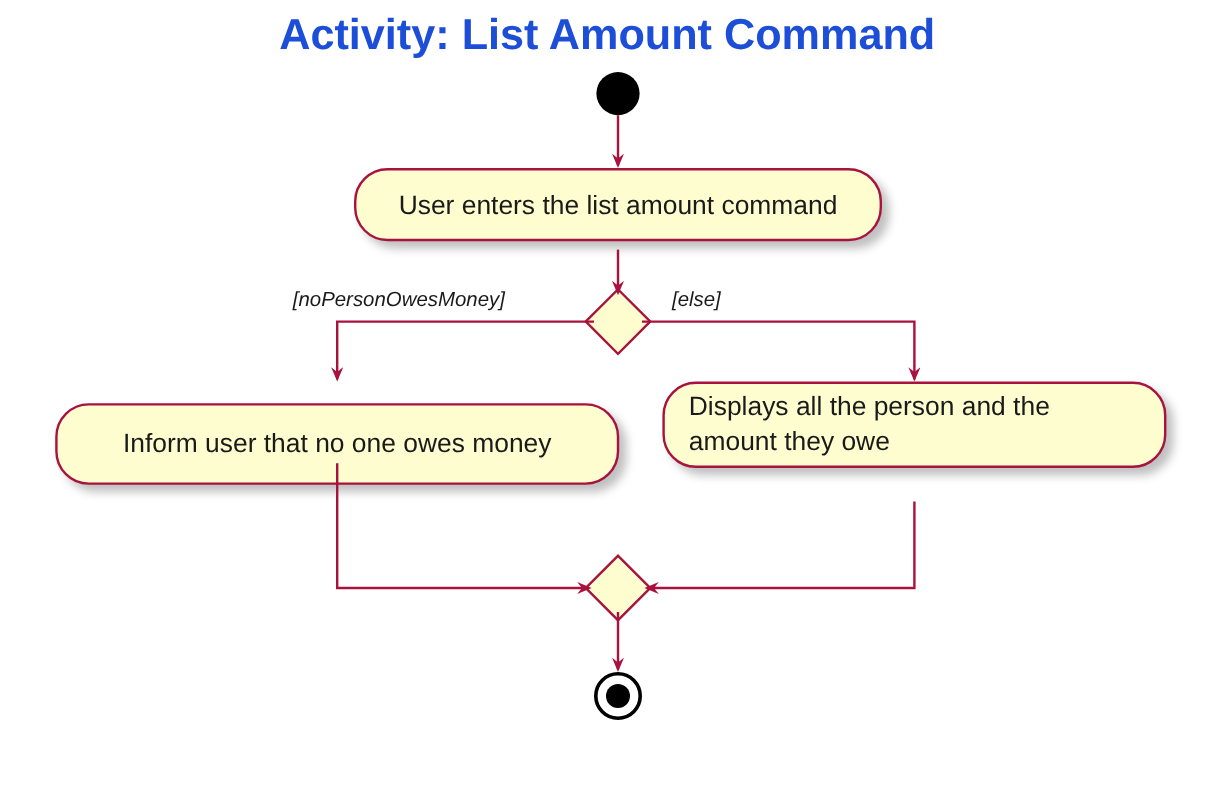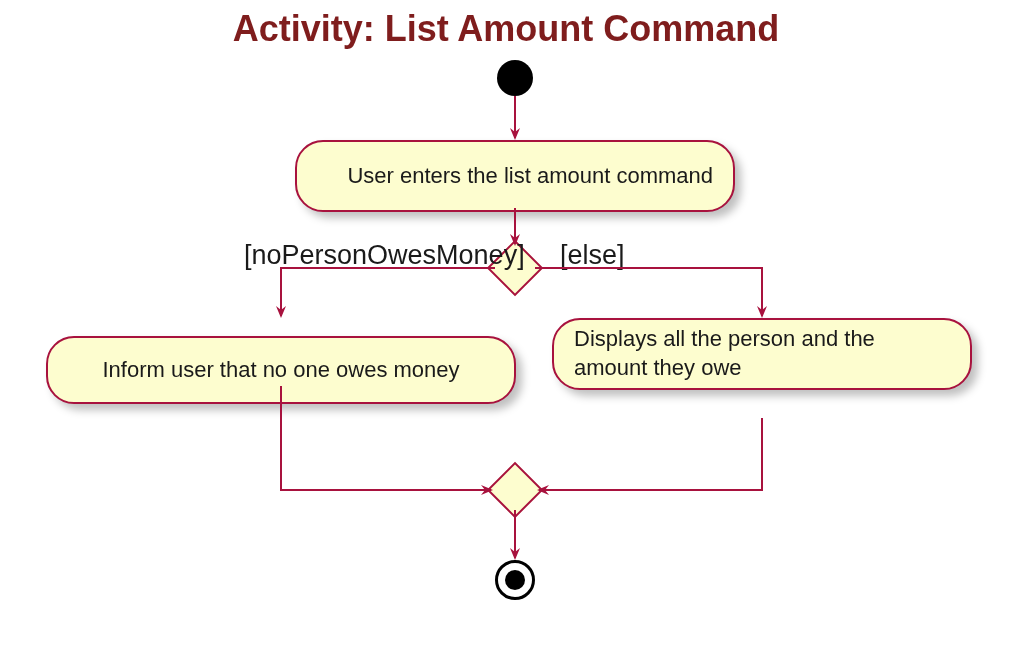--- a/index.html
+++ b/index.html
@@ -13,21 +13,21 @@
     overflow: hidden;
   }
   .title {
     position: absolute;
     top: 8px;
     left: 0;
     width: 1012px;
     text-align: center;
     font-size: 36px;
     font-weight: bold;
-    color: #7f1d1d;
+    color: #1d4ed8;
   }
   .start-node {
     position: absolute;
     width: 36px;
     height: 36px;
     background: #000;
     border-radius: 50%;
   }
   .end-node {
     position: absolute;
@@ -68,40 +68,41 @@
     position: absolute;
     width: 40px;
     height: 40px;
     background: #fdfdcf;
     border: 2px solid #a8123e;
     transform: rotate(45deg);
     box-sizing: border-box;
   }
   .guard {
     position: absolute;
-    font-size: 27px;
+    font-size: 17px;
     color: #1a1a1a;
+    font-style: italic;
   }
   svg.arrows {
     position: absolute;
     top: 0;
     left: 0;
     width: 1012px;
     height: 661px;
     pointer-events: none;
   }
 </style>
 </head>
 <body>
 
 <div class="title">Activity: List Amount Command</div>
 
 <div class="start-node" style="left:497px; top:60px;"></div>
 
-<div class="activity" style="left:295px; top:140px; width:440px; height:72px;justify-content:flex-end;">
+<div class="activity" style="left:295px; top:140px; width:440px; height:61px;">
   <span>User enters the list amount command</span>
 </div>
 
 <div class="decision" style="left:495px; top:248px;"></div>
 
 <div class="guard" style="left:244px; top:240px;">[noPersonOwesMoney]</div>
 <div class="guard" style="left:560px; top:240px;text-align:center;">[else]</div>
 
 <div class="activity" style="left:46px; top:304px; width:470px; height:68px;margin-top:32px;">
   <span>Inform user that no one owes money</span>

